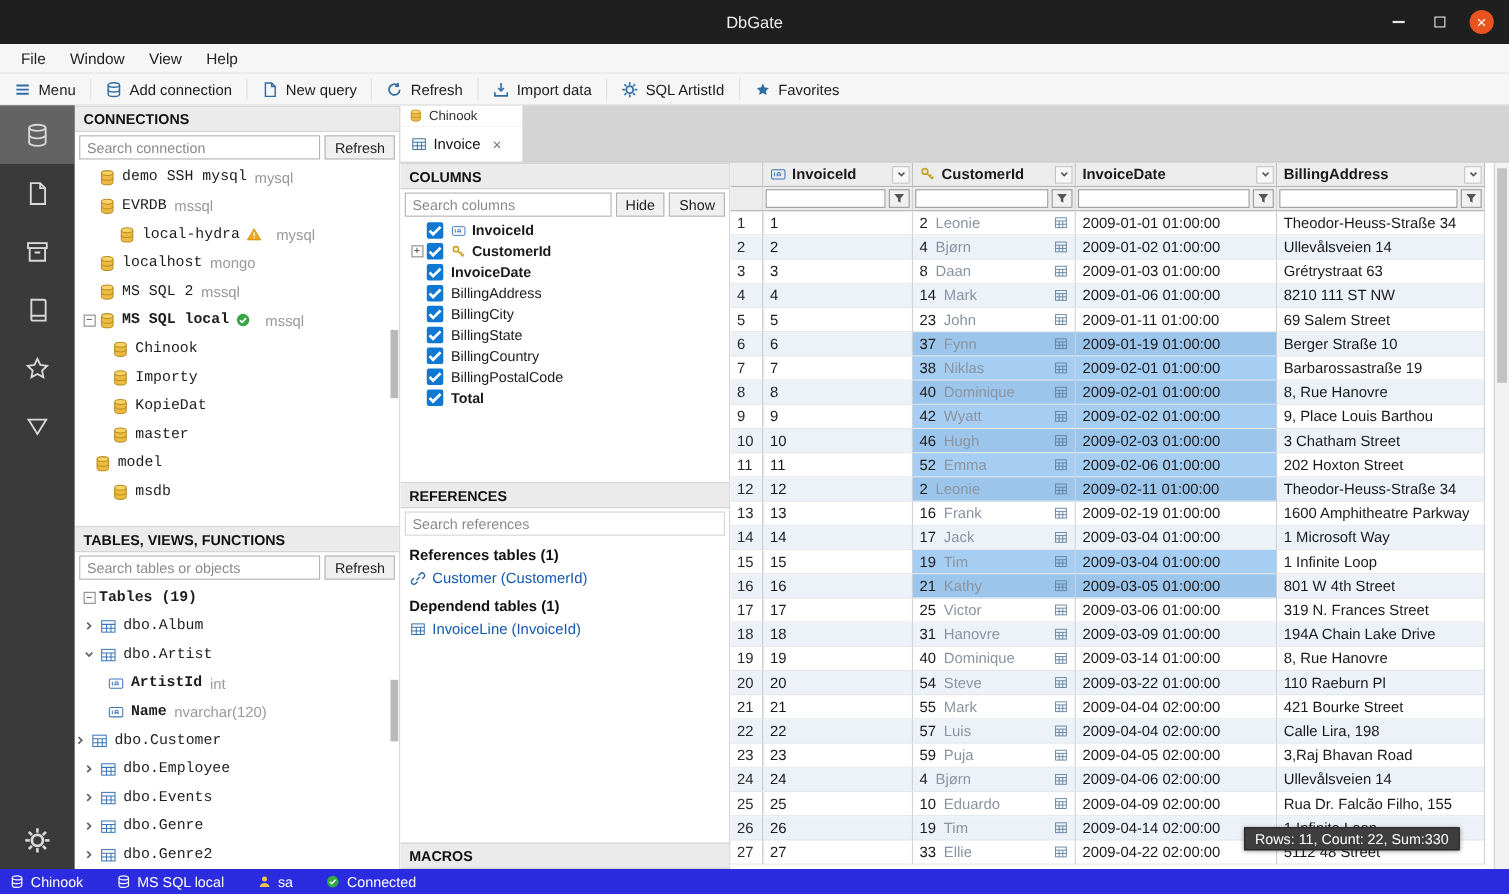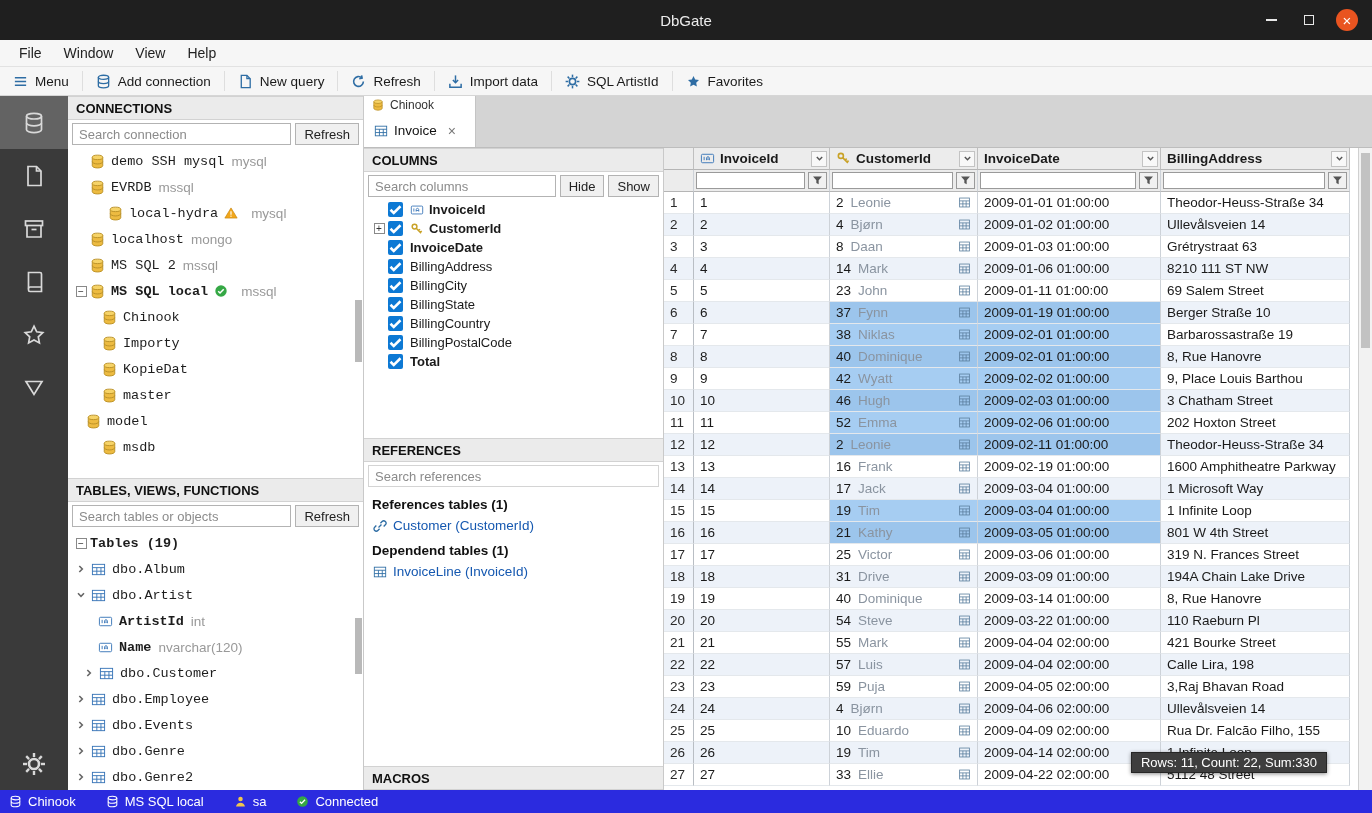--- a/index.html
+++ b/index.html
@@ -525,21 +525,21 @@
             <div class="tree-item bold" style="padding-left:30px;color:#222">
     <span class="icon ">
                 <svg viewBox="0 0 16 16" fill="none" stroke="#3a76b8">
                   <rect x="1.5" y="3.5" width="13" height="9" rx="1.2"></rect>
                   <path d="M4.4 6.2v3.6M7 9.8V7.6c0-.9.7-1.5 1.5-1.5s1.5.6 1.5 1.5v2.2M7 8.6h3"></path>
                 </svg>
               </span>
               <span class="name">Name</span>
               <span class="suffix">nvarchar(120)</span>
             </div>
-            <div class="tree-item" style="padding-left:16px;color:#1d1d1d">
+            <div class="tree-item" style="padding-left:0;color:#1d1d1d">
     <span class="chev">
                 <span class="icon">
                   <svg viewBox="0 0 10 10" fill="none" stroke="currentColor" stroke-width="1.6">
                     <path d="M3.3 2l3 3-3 3"></path>
                   </svg>
                 </span>
               </span>
               <span class="icon " style="color: rgb(58, 118, 184);">
                 <svg viewBox="0 0 16 16" fill="none" stroke="currentColor">
                   <rect x="1.5" y="2.5" width="13" height="11"></rect>
@@ -1148,21 +1148,21 @@
                   </span>
                 </div>
       <div class="g-cell" style="width:183px">2009-03-06 01:00:00</div>
       <div class="g-cell" style="width:189px">319 N. Frances Street</div>
     </div>
               <div class="g-row even">
       <div class="g-cell g-rownum" style="width:30px">18</div>
       <div class="g-cell" style="width:136px">18</div>
       <div class="g-cell" style="width:148px">
         <span class="cid">31</span>
-                  <span class="hint">Drive</span>
+                  <span class="hint">Hanovre</span>
         <span class="icon gl">
                     <svg viewBox="0 0 16 16" fill="none" stroke="#5b7f9e">
                       <rect x="2" y="2.5" width="12" height="11"></rect>
                       <path d="M2 6h12M2 9.7h12M6 6v7.5M10 6v7.5"></path>
                     </svg>
                   </span>
                 </div>
       <div class="g-cell" style="width:183px">2009-03-09 01:00:00</div>
       <div class="g-cell" style="width:189px">194A Chain Lake Drive</div>
     </div>

